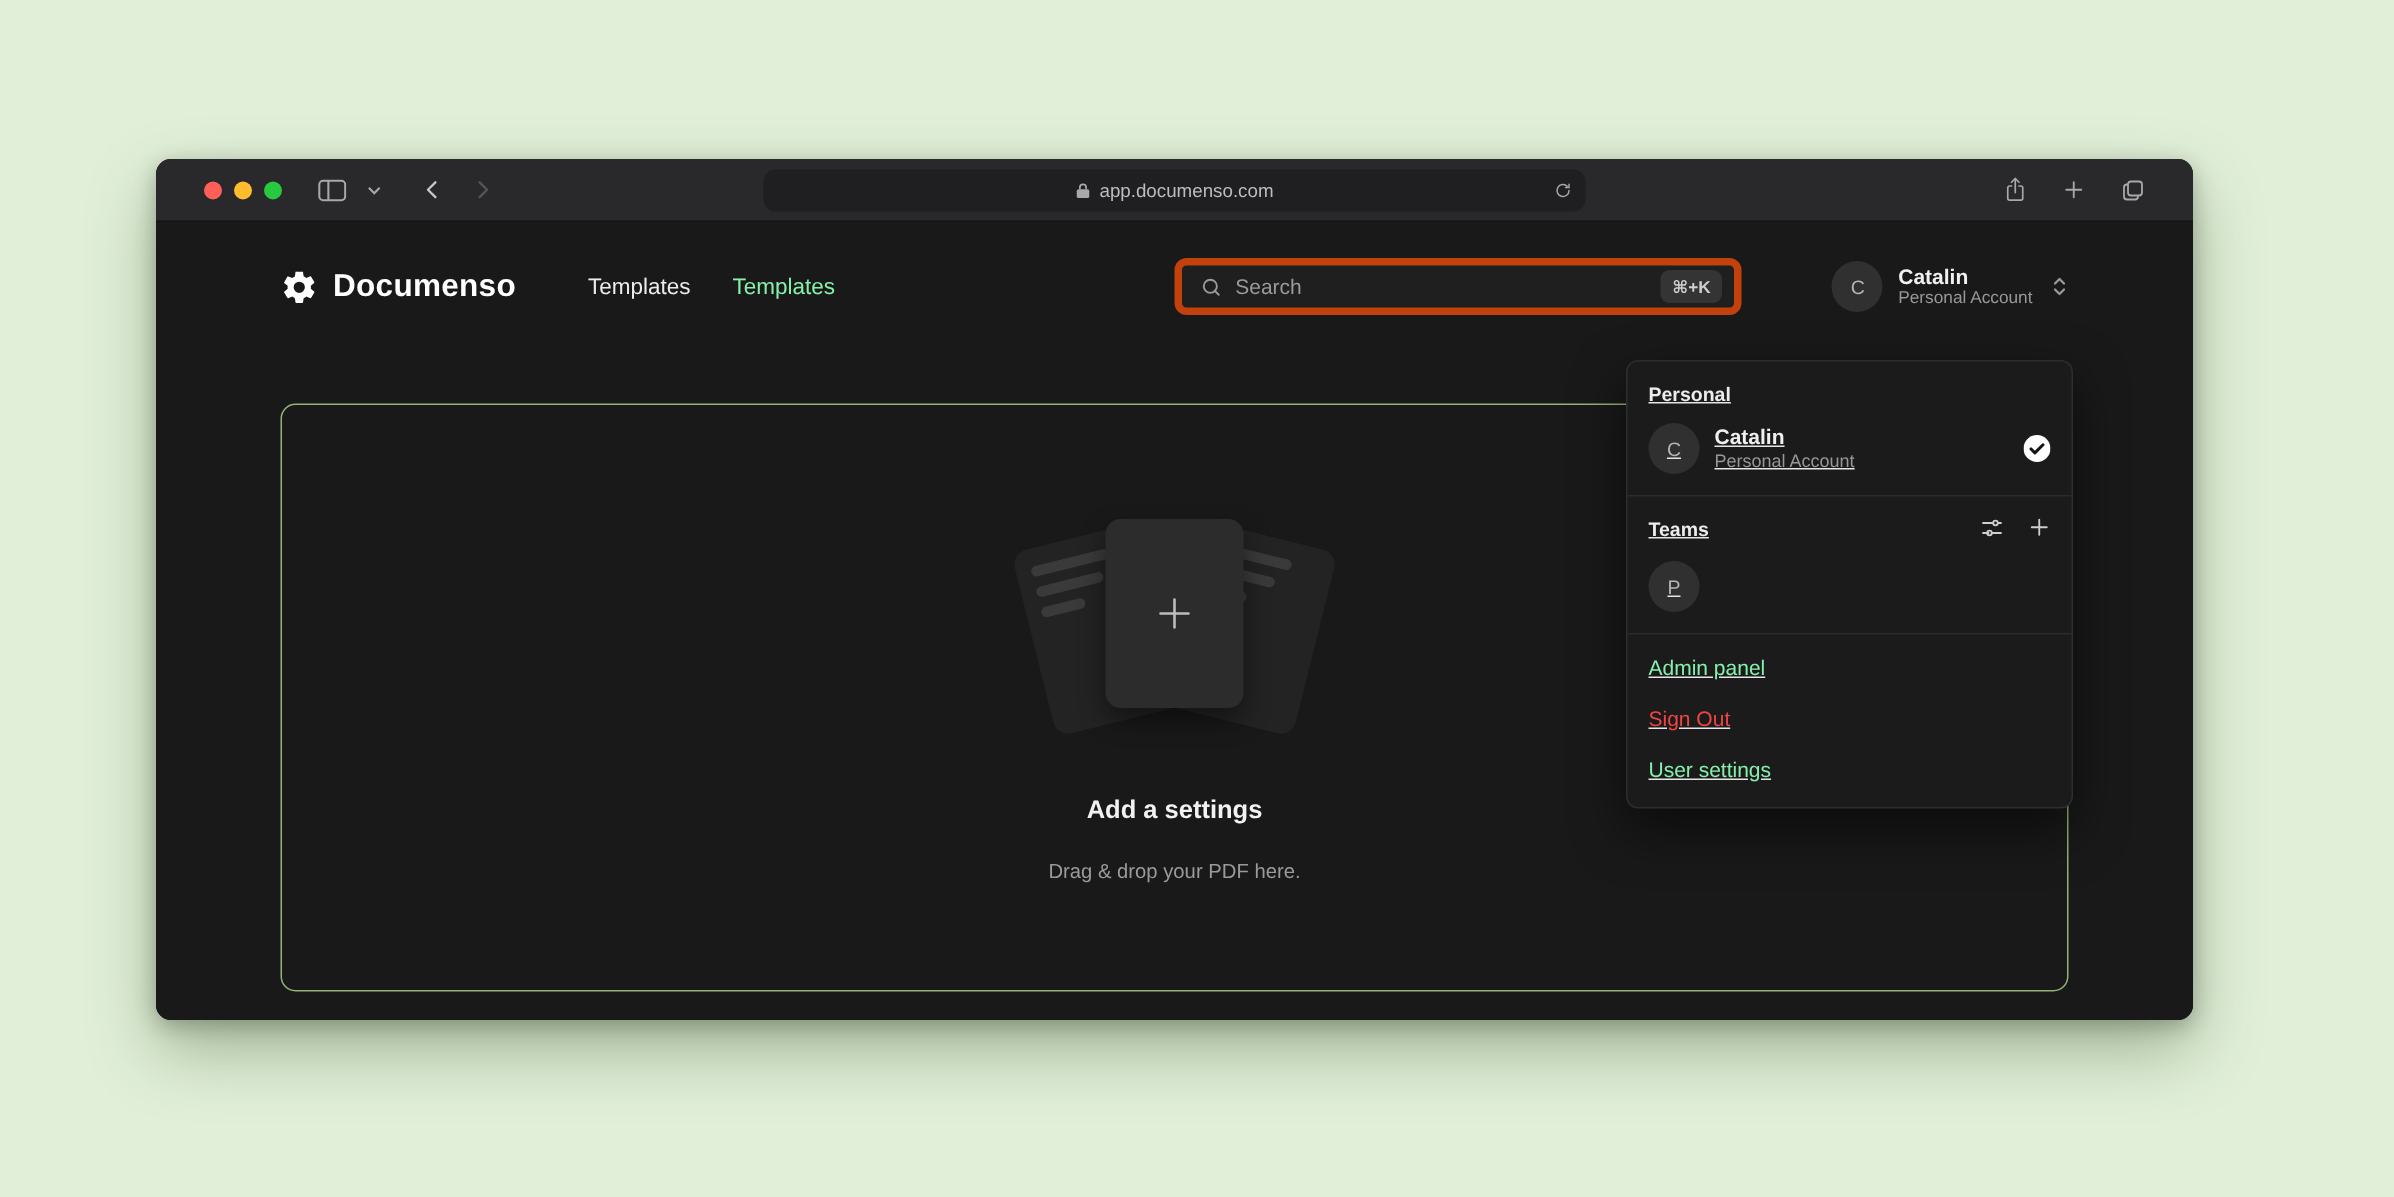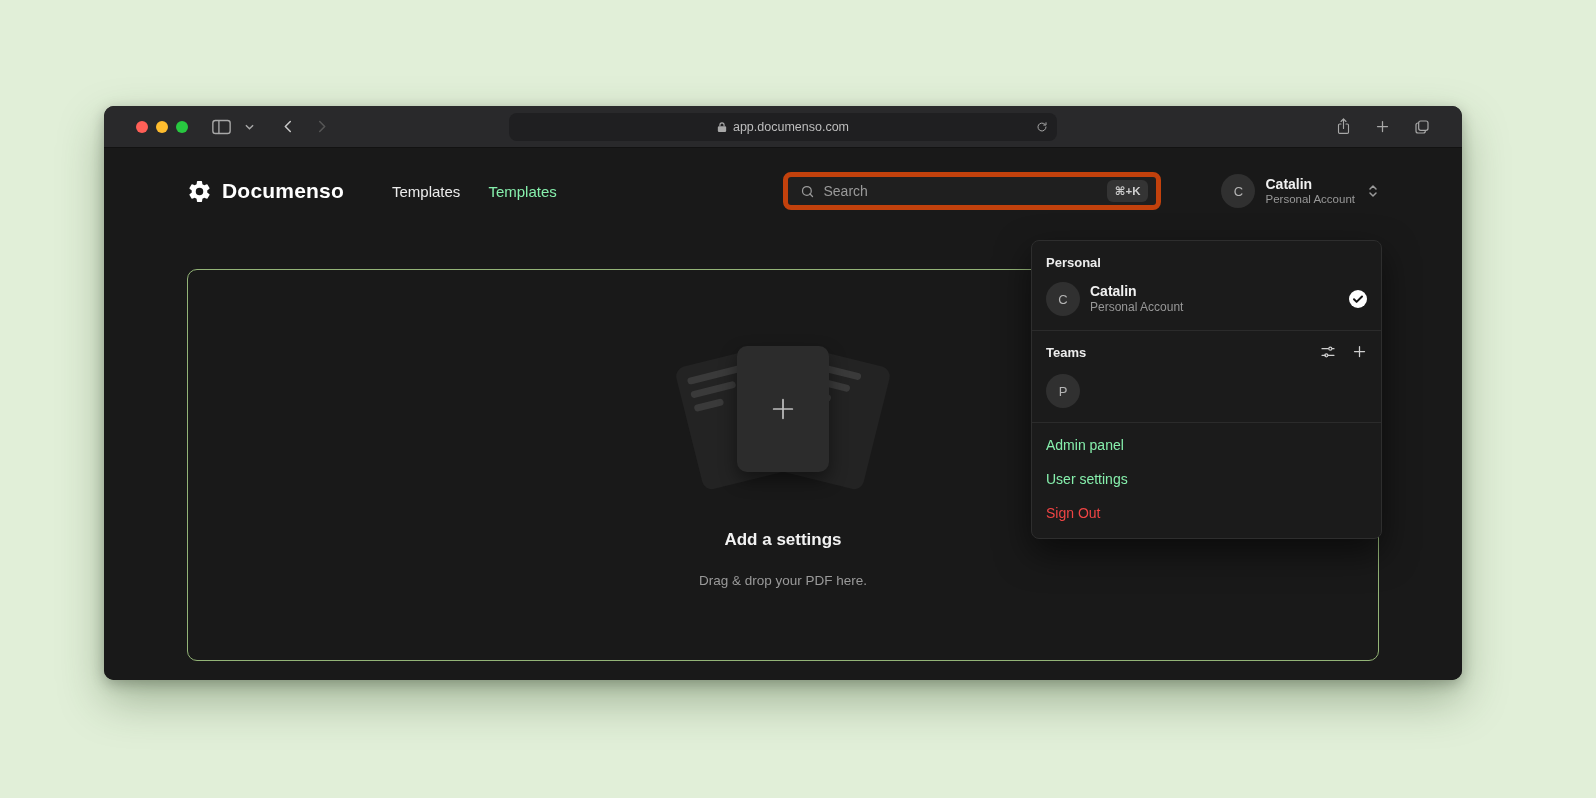--- a/index.html
+++ b/index.html
@@ -66,24 +66,25 @@
   .avatar {
     width:34px; height:34px; border-radius:50%; background:#303030;
     color:#b4b4b4; font-size:13px; display:flex; align-items:center; justify-content:center;
     flex:0 0 auto;
   }
   .acct-name { font-size:14px; font-weight:700; color:#f0f0f0; line-height:16px; }
   .acct-sub { font-size:11.5px; color:#989898; line-height:14px; }
   .updown { color:#9a9a9a; display:flex; margin-left:2px; }
   
   .menu {
-    position:absolute; top:75px; right:80px; width:351px;
+    position:absolute; top:75px; right:80px; width:298px;
     background:#1b1b1b; border:1px solid #2e2e2e; border-radius:8px;
     box-shadow:0 14px 34px rgba(0,0,0,.55); z-index:30; padding:8px 0;
     color:#e6e6e6;
+    text-decoration:underline;
   }
   .menu-label { font-size:13px; font-weight:700; color:#ececec; padding:6px 14px; }
   .menu-acct { display:flex; align-items:center; gap:10px; padding:6px 14px 10px; }
   .menu-acct .grow { flex:1; }
   .m-name { font-size:14px; font-weight:600; color:#f0f0f0; line-height:17px; }
   .m-sub { font-size:12px; color:#979797; line-height:15px; }
   .divider { height:1px; background:#2b2b2b; margin:4px 0 5px; }
   .teams-row { display:flex; align-items:flex-end; padding:8px 14px;gap:25px; }
   .teams-row .menu-label { padding:0; }
   .teams-icons { margin-left:auto; display:flex; gap:16px; color:#cfcfcf; }
@@ -284,18 +285,18 @@
                 <path d="M12 4v16M4 12h16"></path>
               </svg>
           </span>
         </div>
       </div>
       <div class="menu-acct">
         <span class="avatar">P</span>
       </div>
       <div class="divider"></div>
       <div class="menu-item">Admin panel</div>
+      <div class="menu-item danger">Sign Out</div>
       <div class="menu-item">User settings</div>
-      <div class="menu-item danger">Sign Out</div>
     </div>
 
   </div>
 </div>
 
 </body></html>

